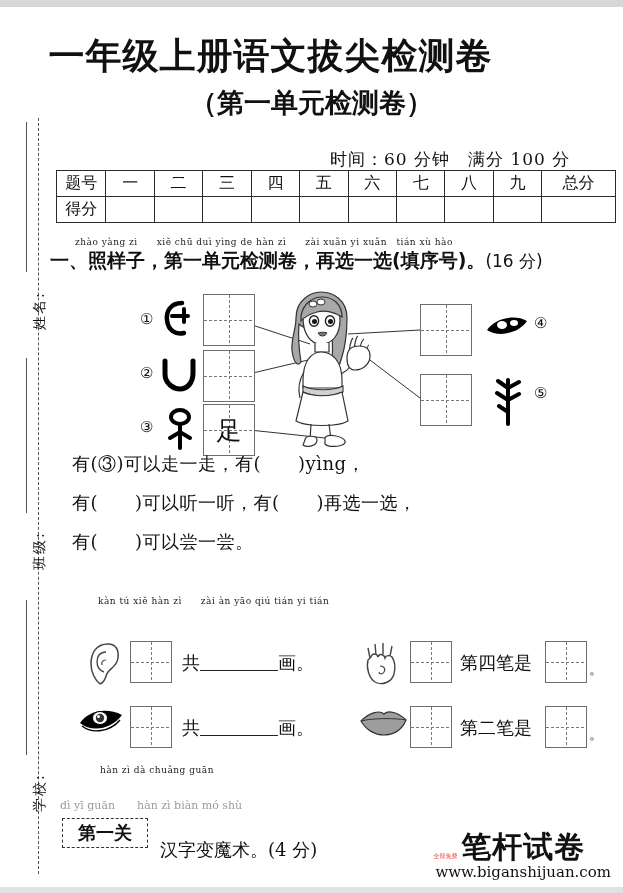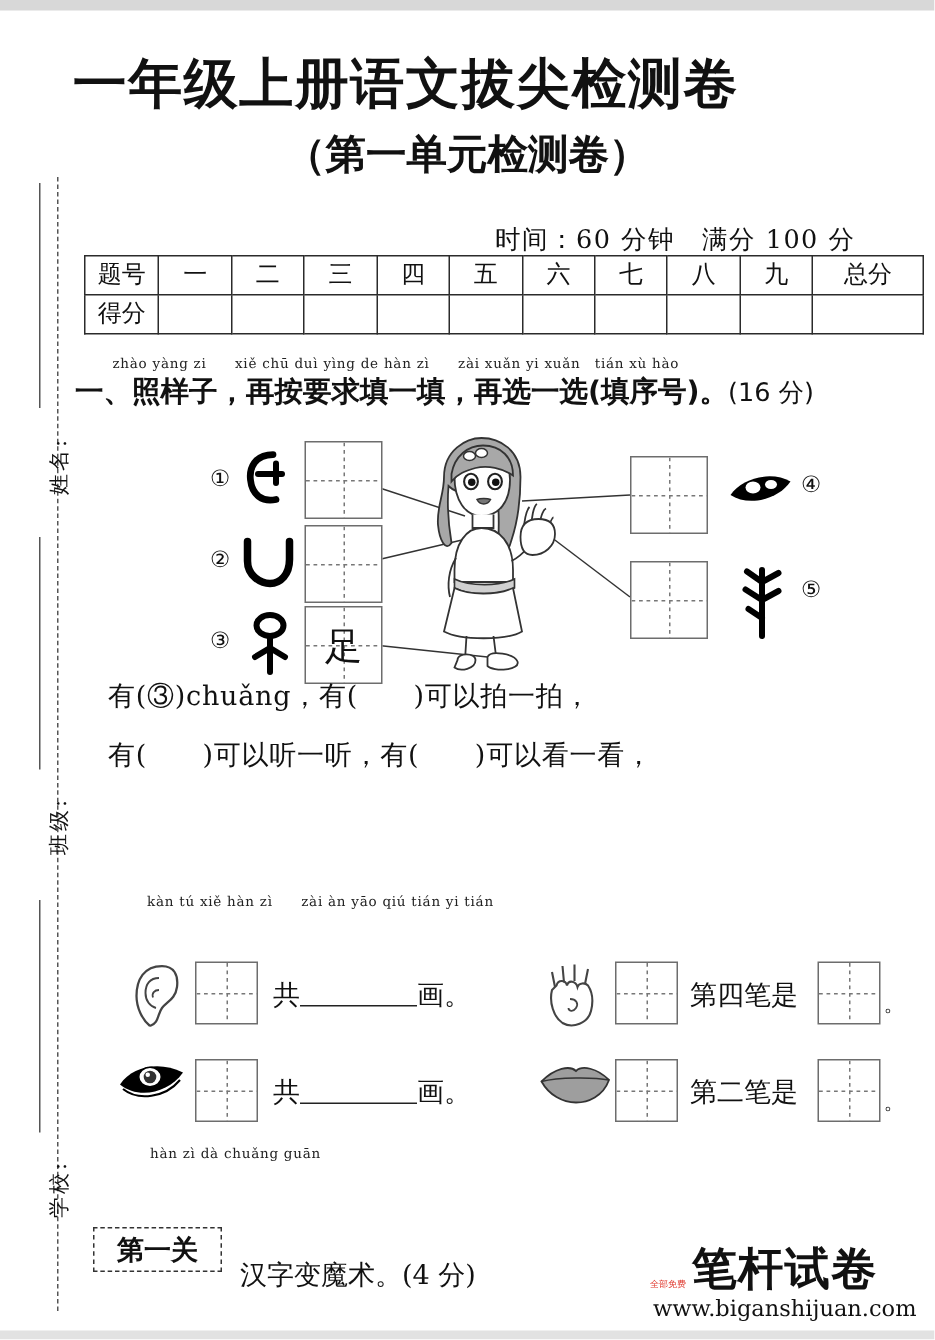--- a/index.html
+++ b/index.html
@@ -265,21 +265,21 @@
       <td></td>
       <td></td>
       <td></td>
       <td></td>
     </tr>
   </tbody>
     </table>
 
   <div class="pinyin" style="left:75px; top:236px;">zhào yàng zi　　xiě chū duì yìng de hàn zì　　zài xuǎn yi xuǎn　tián xù hào</div>
   <div class="sec" style="left:50px; top:248px;">
-    <span class="ch">一、</span><span class="ch">照样子，再按要求填一填，再选一选(填序号)。</span><span class="pts">(16 分)</span>
+    <span class="ch">一、</span><span class="ch">照样子，第一单元检测卷，再选一选(填序号)。</span><span class="pts">(16 分)</span>
   </div>
 
   <div class="q1box">
 
     <svg width="420" height="165" style="position:absolute;left:0;top:0;">
       <line x1="110" y1="35" x2="180" y2="58" stroke="#333" stroke-width="1"></line>
       <line x1="110" y1="90" x2="195" y2="70" stroke="#333" stroke-width="1"></line>
       <line x1="110" y1="143" x2="195" y2="152" stroke="#333" stroke-width="1"></line>
       <line x1="218" y1="48" x2="290" y2="44" stroke="#333" stroke-width="1"></line>
       <line x1="232" y1="68" x2="290" y2="112" stroke="#333" stroke-width="1"></line>
@@ -365,22 +365,23 @@
       <path d="M18 2 L18 46" stroke="#000" stroke-width="4" fill="none" stroke-linecap="round"></path>
       <path d="M18 10 L8 3 M18 10 L29 4" stroke="#000" stroke-width="4" fill="none" stroke-linecap="round"></path>
       <path d="M18 22 L7 15 M18 22 L29 16" stroke="#000" stroke-width="4" fill="none" stroke-linecap="round"></path>
       <path d="M18 34 L9 28" stroke="#000" stroke-width="4" fill="none" stroke-linecap="round"></path>
     </svg>
 
     <span class="circnum" style="left:404px; top:28px;">④</span>
     <span class="circnum" style="left:404px; top:98px;">⑤</span>
   </div>
 
-  <div class="bodyline" style="left:72px; top:452px;">有(③)chuǎng，有(　　)可以拍一拍，</div>
-  <div class="bodyline" style="left:72px; top:491px;">有(　　)可以听一听，有(　　)可以看一看，</div>
+  <div class="bodyline" style="left:72px; top:452px;">有(③)可以走一走，有(　　)yìng，</div>
+  <div class="bodyline" style="left:72px; top:491px;">有(　　)可以听一听，有(　　)再选一选，</div>
+  <div class="bodyline" style="left:72px; top:530px;">有(　　)可以尝一尝。</div>
 
   <div class="pinyin" style="left:98px; top:595px;">kàn tú xiě hàn zì　　zài àn yāo qiú tián yi tián</div>
 
   <svg class="q2icon" style="left:86px; top:640px;" width="36" height="46">
     <path d="M22 4 C10 4 5 13 5 24 C5 32 9 40 14 44" stroke="#444" stroke-width="1.5" fill="none"></path>
     <path d="M22 4 C30 4 33 10 32 18 C31 26 25 28 22 32 C19 36 20 42 14 44" stroke="#444" stroke-width="1.5" fill="none"></path>
     <path d="M20 12 C14 12 11 16 11 22 C11 27 14 31 18 32" stroke="#444" stroke-width="1.3" fill="none"></path>
     <path d="M20 20 C17 20 15 22 16 25" stroke="#444" stroke-width="1.2" fill="none"></path>
   </svg>
   <div class="tzg" style="left:130px; top:641px; width:42px; height:42px;">
@@ -426,20 +427,21 @@
     <div class="tzgchar"></div>
   </div>
   <div class="q2txt" style="left:460px; top:716px;">第二笔是</div>
   <div class="tzg" style="left:545px; top:706px; width:42px; height:42px;">
     <div class="tzgchar"></div>
   </div>
   <div class="q2txt" style="left:589px; top:726px; font-size:14px;">。</div>
 
   <div class="pinyin" style="left:100px; top:765px;">hàn zì dà chuǎng guān</div>
 
+  <div class="ghost" style="left:60px; top:798px; font-size:11px;">dì yī guān　　hàn zì biàn mó shù</div>
 
   <div class="guanbox" style="left:62px; top:818px; width:86px; height:30px;">第一关</div>
   <div class="q2txt" style="left:160px; top:822px;margin-top:16px;">
     <span>汉字变魔术。</span><span>(4 分)</span>
   </div>
 
   <div class="wm">
     <div class="free">全部免费</div>
     <div class="big">笔杆试卷</div>
     <div class="url">www.biganshijuan.com</div>

